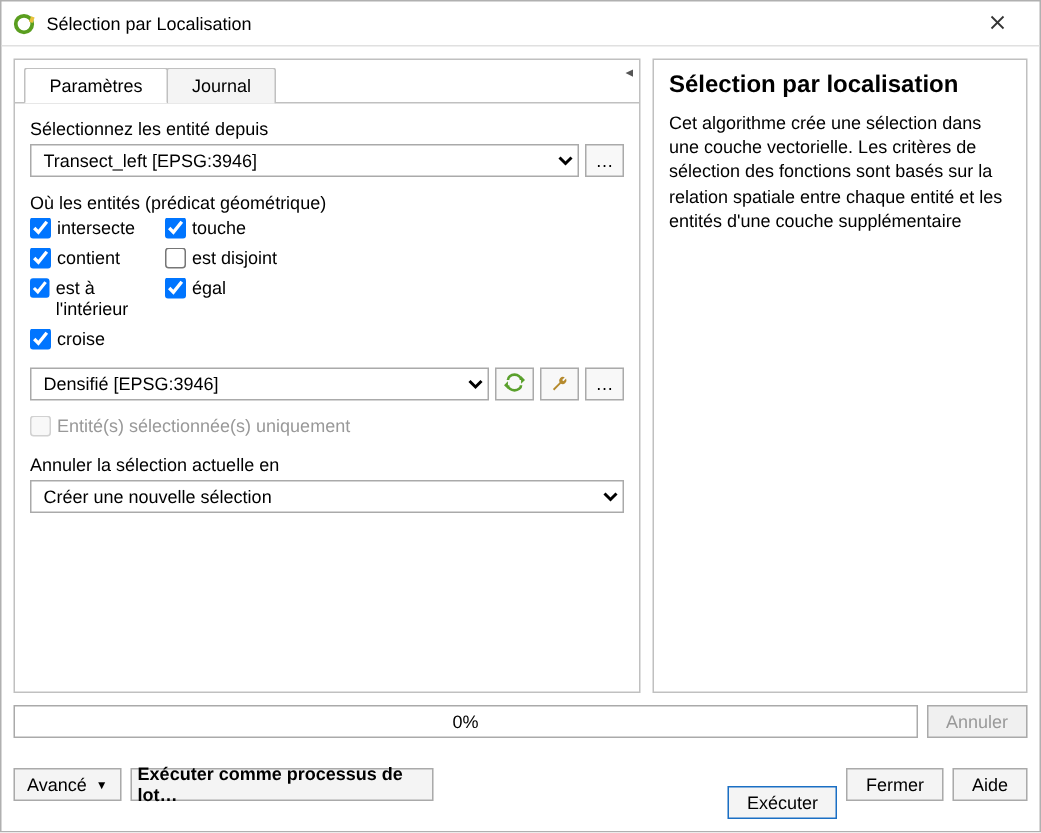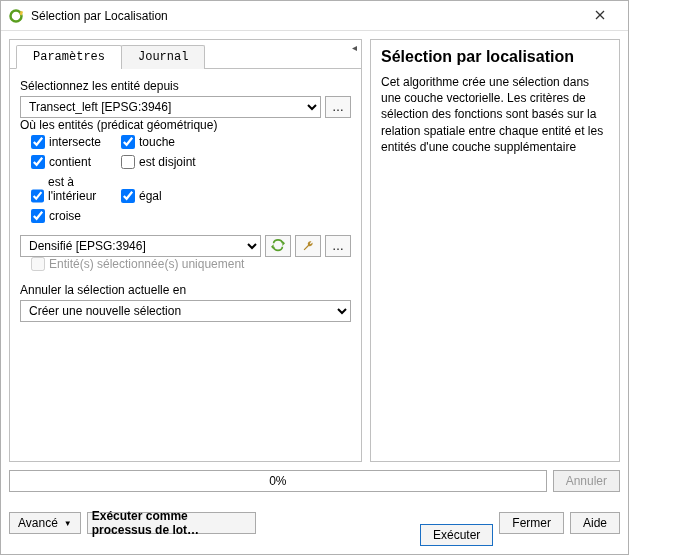--- a/index.html
+++ b/index.html
@@ -4,21 +4,21 @@
 <style>
   * { box-sizing: border-box; }
   html, body {
     margin: 0; padding: 0;
     font-family: "Segoe UI", Tahoma, sans-serif;
     font-size: 12px;
     color: #000;
     background: #fff;
   }
   .window {
-    width: 629px; height: 555px;
+    width: 694px; height: 555px;
     border: 1px solid #b0b0b0;
     display: flex; flex-direction: column;
     background: #fff;
   }
   .titlebar {
     height: 30px;
     display: flex; align-items: center;
     padding: 0 8px;
     border-bottom: 1px solid #e0e0e0;
   }
@@ -81,21 +81,20 @@
     font-size: 12px;
     line-height: 1.35;
   }
 
   .tabbar {
     display: flex;
     padding-left: 6px;
     padding-top: 4px;
     position: relative;
     top: 1px;
-    font-family: Liberation Mono, monospace;
   }
   .tab {
     padding: 4px 16px;
     border: 1px solid #c0c0c0;
     border-bottom: none;
     background: #f4f4f4;
     cursor: pointer;
     font-size: 12px;
     border-top-left-radius: 2px;
     border-top-right-radius: 2px;
@@ -114,20 +113,21 @@
 
   .form-label {
     display: block;
     margin-bottom: 3px;
     font-size: 12px;
   }
   .row {
     display: flex;
     align-items: center;
     gap: 4px;
+    margin-bottom: 10px;
   }
   select.combo {
     flex: 1;
     height: 22px;
     border: 1px solid #aaa;
     background: #fff;
     font-size: 12px;
     padding: 0 4px;
   }
   .icon-btn {
@@ -140,23 +140,22 @@
   }
   .icon-btn svg { width: 14px; height: 14px; }
 
   .predicates {
     display: grid;
     grid-template-columns: 90px 150px;
     row-gap: 6px;
     margin-bottom: 12px;
   }
   .chk {
-    display: flex; align-items: flex-end; gap: 4px;
-    font-size: 12px;
-    margin-left: 11px;
+    display: flex; align-items: flex-start; gap: 4px;
+    font-size: 12px;
   }
   .chk input[type=checkbox] {
     width: 14px; height: 14px;
     margin: 0;
   }
   .chk.disabled { color: #999; }
 
   .progress-row {
     display: flex; align-items: center; gap: 6px;
   }

